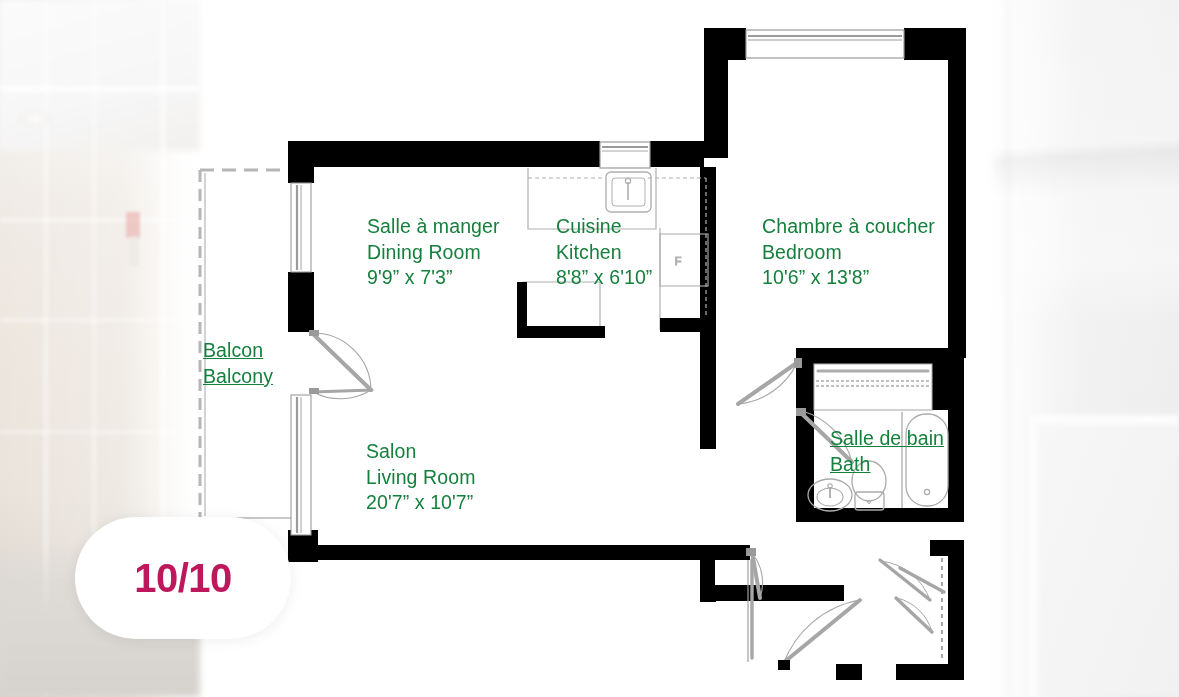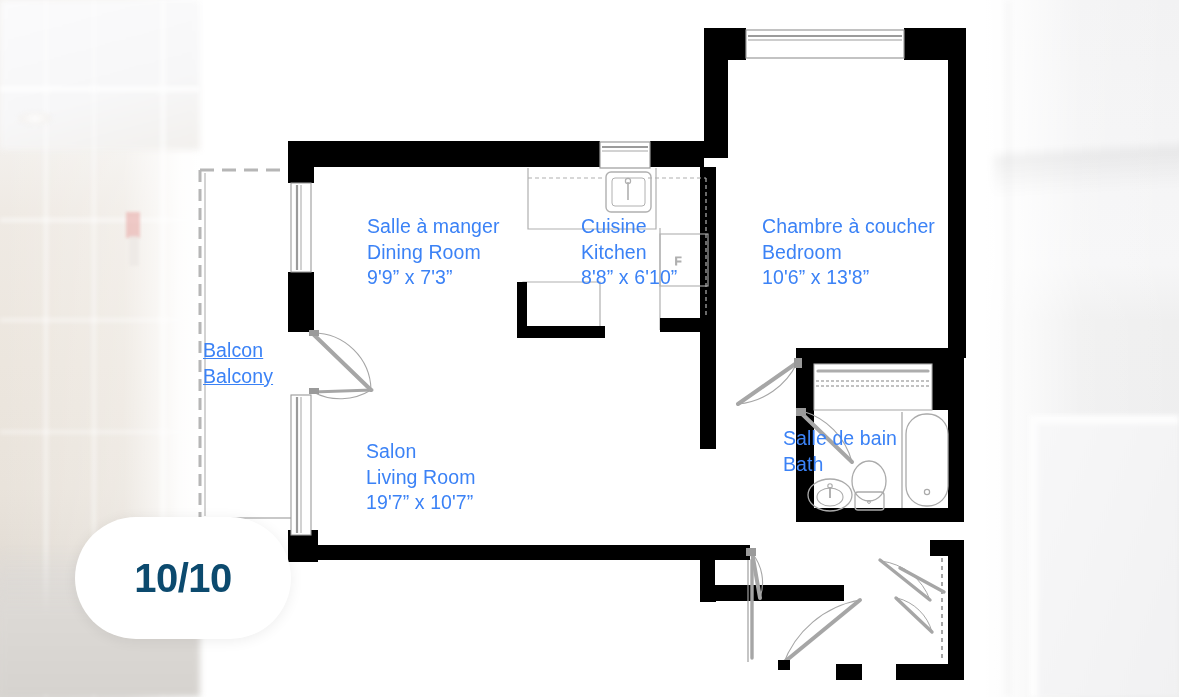--- a/index.html
+++ b/index.html
@@ -90,21 +90,21 @@
     filter:blur(2.5px);
   }
 
   
   #plan { position:absolute; left:0; top:0; width:1179px; height:697px; }
   #plan svg { display:block; }
 
   
   .room-label {
     position:absolute;
-    color:#3b82f6;
+    color:#15803d;
     font-size:19.5px;
     line-height:25.5px;
     letter-spacing:.1px;
     white-space:nowrap;
     font-family:"Liberation Sans", sans-serif;
   }
   .room-label .ln { display:block; }
 
   
   #rating-badge {
@@ -112,21 +112,21 @@
     left:75px; top:517px;
     width:216px; height:122px;
     background:#ffffff;
     border-radius:61px;
     display:flex; align-items:center; justify-content:center;
     box-shadow:0 2px 14px rgba(0,0,0,.07);
   }
   #rating-badge .txt {
     font-size:40px;
     font-weight:bold;
-    color:#0c4a6e;
+    color:#be185d;
     letter-spacing:-.5px;
     font-family:"Liberation Sans", sans-serif;
   }
 </style>
 </head>
 <body>
 
 <div id="stage">
 
   <div class="bg-photo" id="bg-left">
@@ -307,39 +307,39 @@
 
   </svg>
   </div>
 
   <div class="room-label" style="left:367px; top:214px;">
     <span class="ln">Salle à manger</span>
     <span class="ln">Dining Room</span>
     <span class="ln">9'9” x 7'3”</span>
   </div>
 
-  <div class="room-label" style="left:556px; top:214px;margin-left:25px;">
+  <div class="room-label" style="left:556px; top:214px;">
     <span class="ln">Cuisine</span>
     <span class="ln">Kitchen</span>
     <span class="ln">8'8” x 6'10”</span>
   </div>
 
   <div class="room-label" style="left:762px; top:214px;">
     <span class="ln">Chambre à coucher</span>
     <span class="ln">Bedroom</span>
     <span class="ln">10'6” x 13'8”</span>
   </div>
 
   <div class="room-label" style="left:366px; top:428px;margin-top:11px;">
     <span class="ln">Salon</span>
     <span class="ln">Living Room</span>
-    <span class="ln">19'7” x 10'7”</span>
-  </div>
-
-  <div class="room-label" style="left:783px; top:426px;">
+    <span class="ln">20'7” x 10'7”</span>
+  </div>
+
+  <div class="room-label" style="left:830px; top:426px;text-decoration:underline;">
     <span class="ln">Salle de bain</span>
     <span class="ln">Bath</span>
   </div>
 
   <div class="room-label" style="left:203px; top:338px;text-decoration:underline;">
     <span class="ln">Balcon</span>
     <span class="ln">Balcony</span>
   </div>
 
   <div id="rating-badge">

